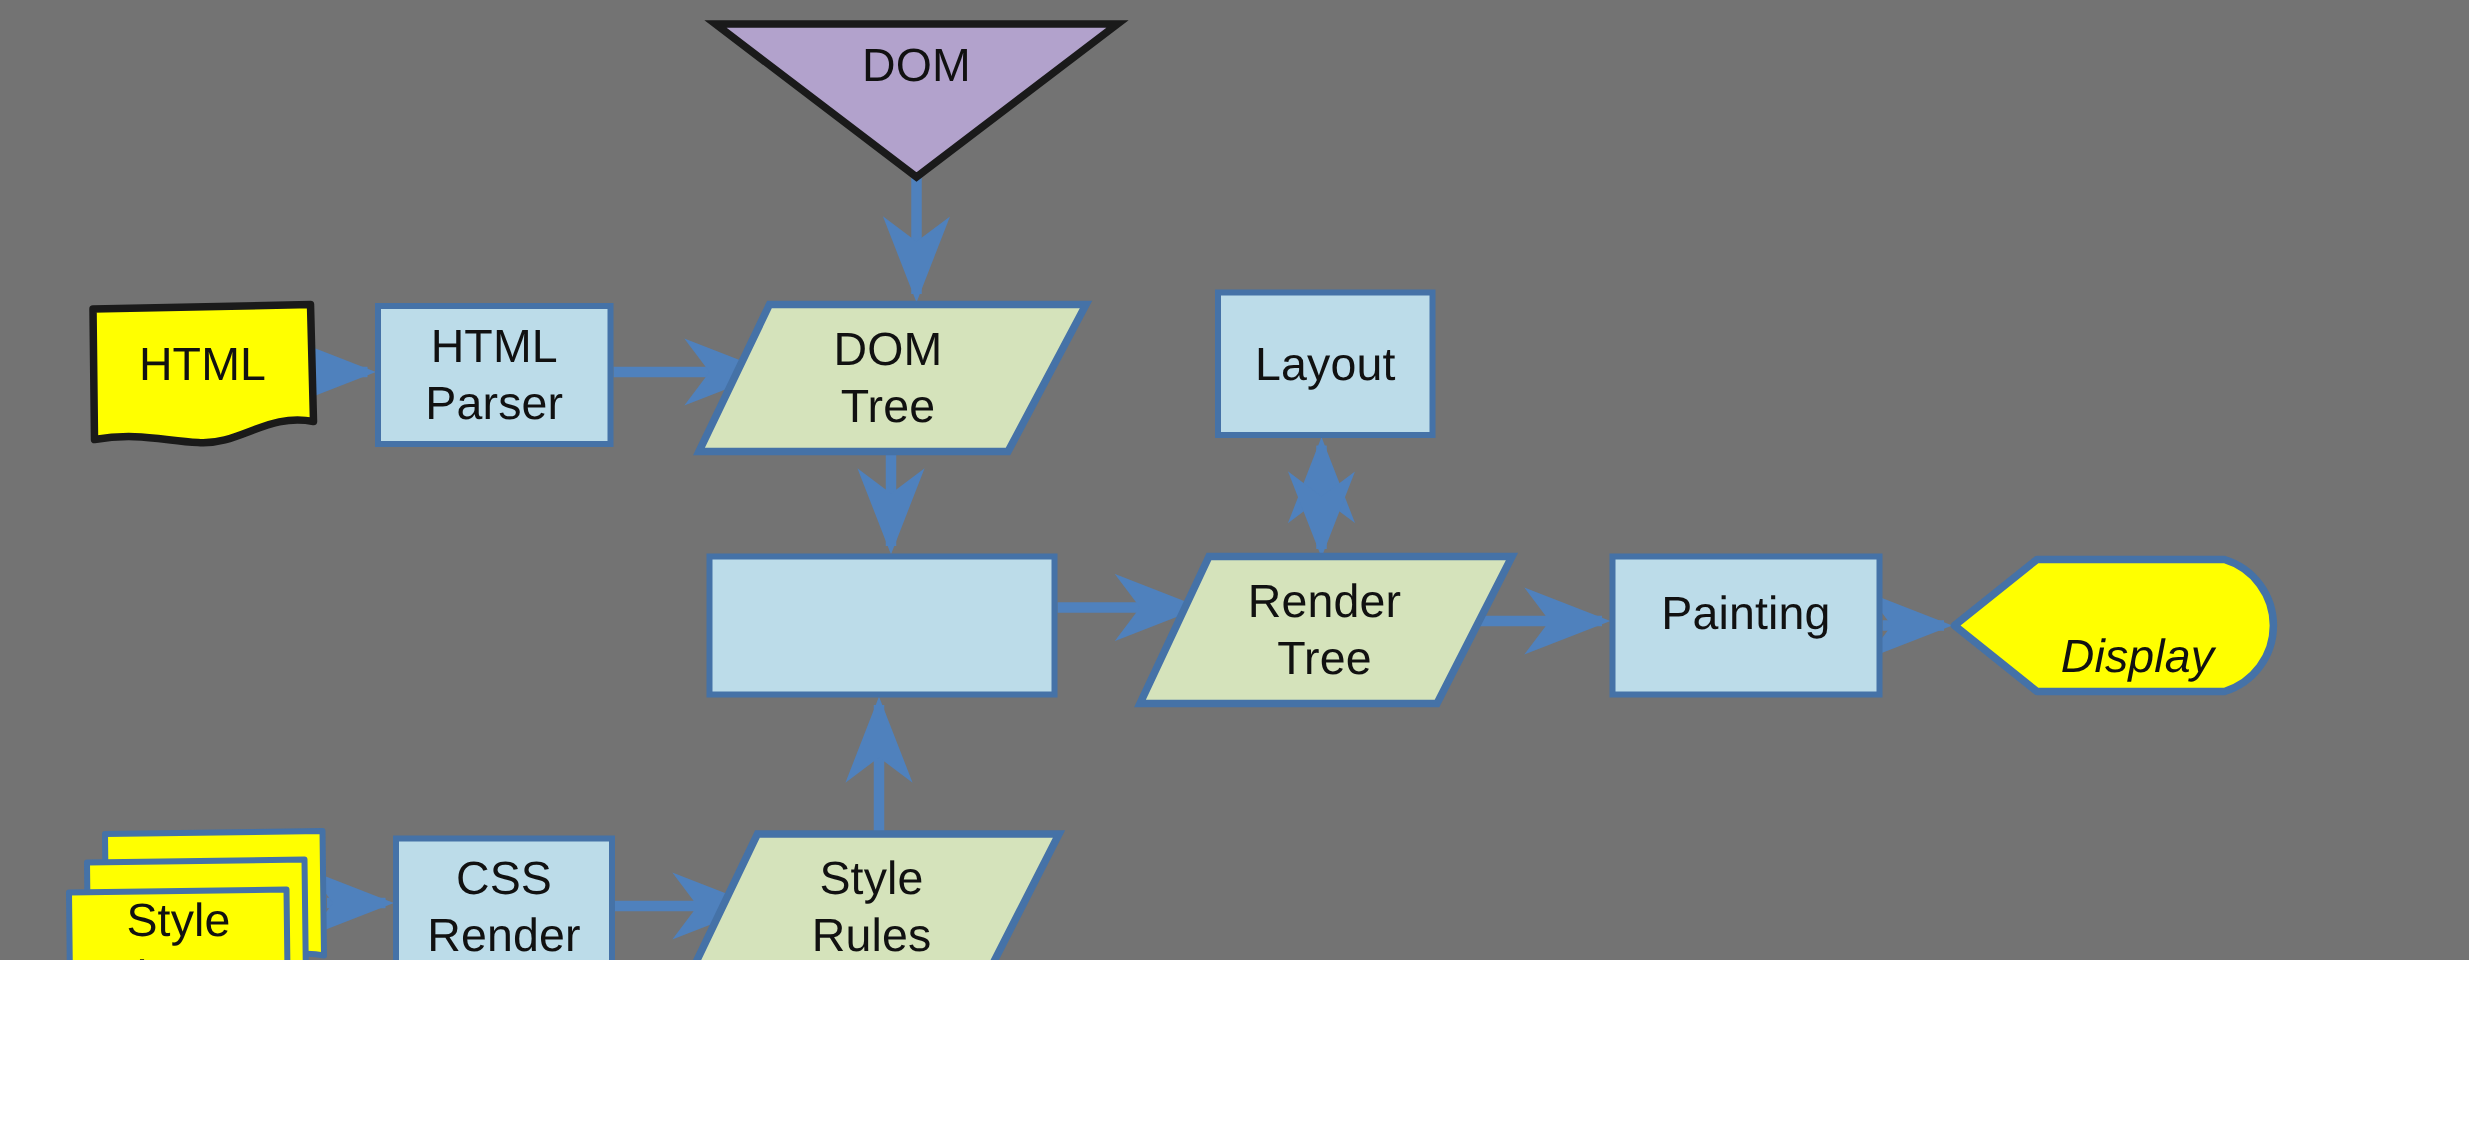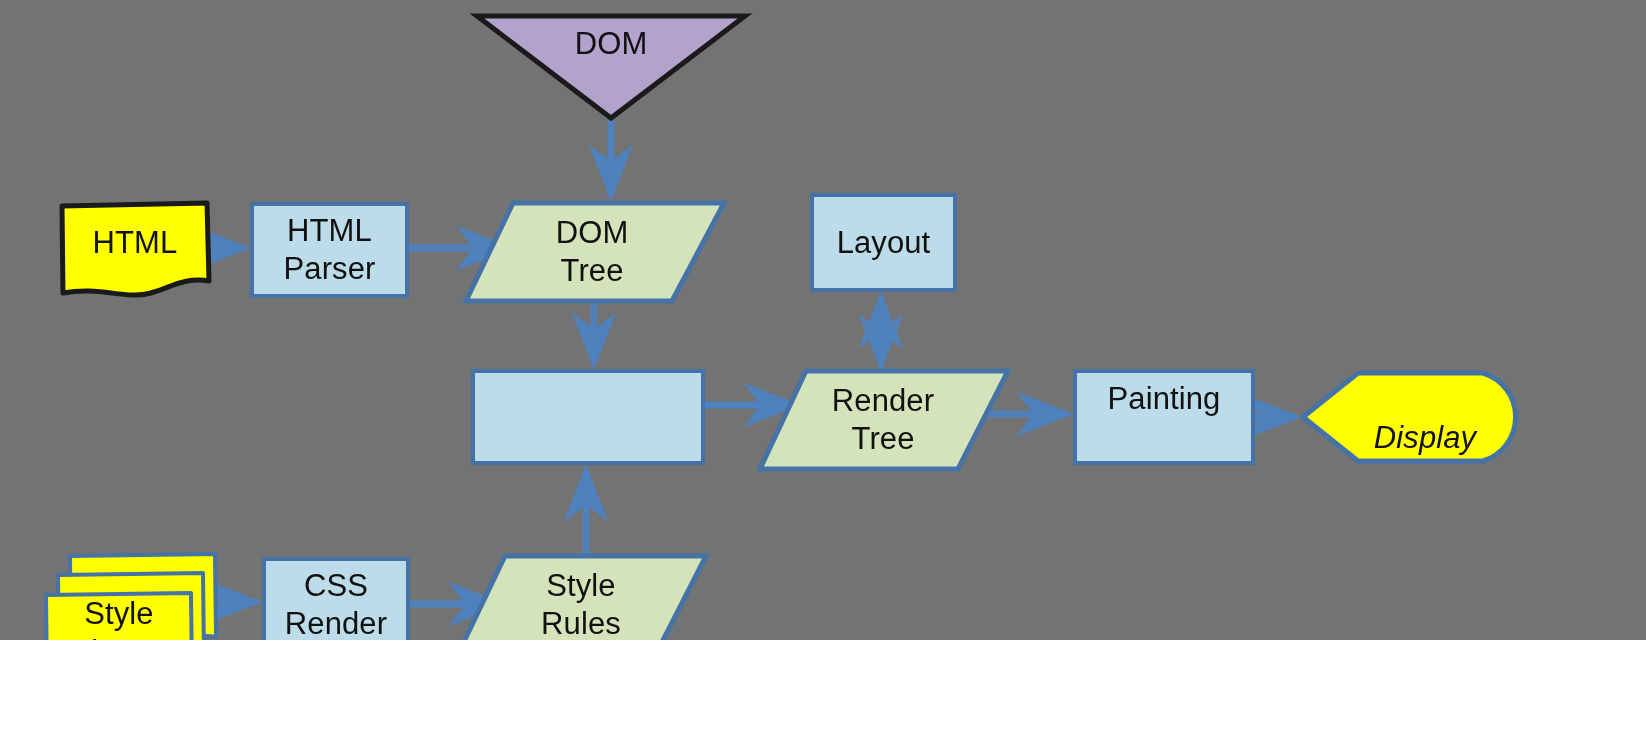--- a/index.html
+++ b/index.html
@@ -119,21 +119,21 @@
 
   <div class="node-label" style="left:487px; top:203px; width:210px; height:98px;">DOM
 Tree</div>
 
   <div class="node-label" style="left:812px; top:195px; width:143px; height:95px;">Layout</div>
 
 
   <div class="node-label" style="left:781px; top:371px; width:204px; height:98px;">Render
 Tree</div>
 
-  <div class="node-label" style="left:1075px; top:353px; width:178px; height:92px;">Painting</div>
+  <div class="node-label" style="left:1075px; top:363px; width:178px; height:92px;">Painting</div>
 
   <div class="node-label" style="left:1330px; top:392px; width:190px; height:92px;font-style:italic;">Display</div>
 
   <div class="node-label" style="left:46px; top:590px; width:146px; height:86px;">Style
 Sheets</div>
 
   <div class="node-label" style="left:264px; top:559px; width:144px; height:92px;">CSS
 Render</div>
 
   <div class="node-label" style="left:479px; top:556px; width:204px; height:98px;">Style

